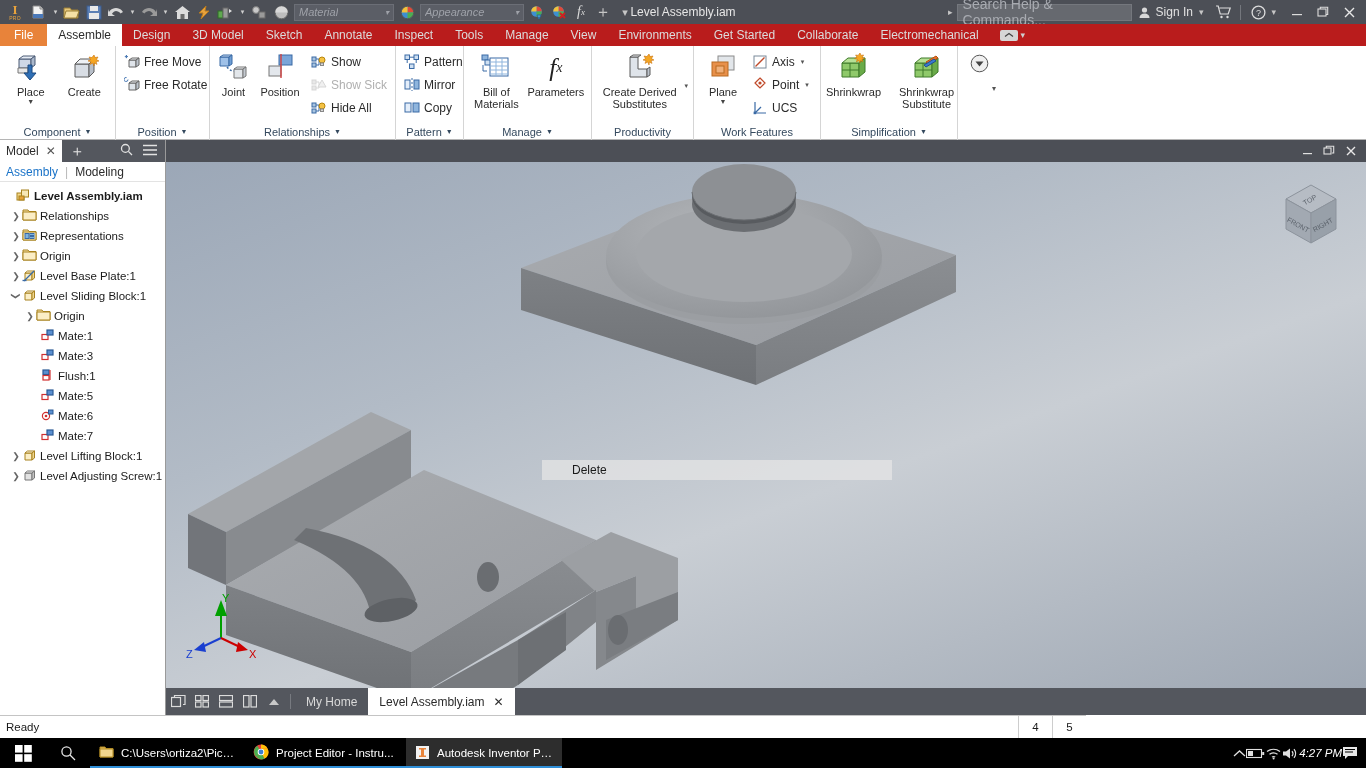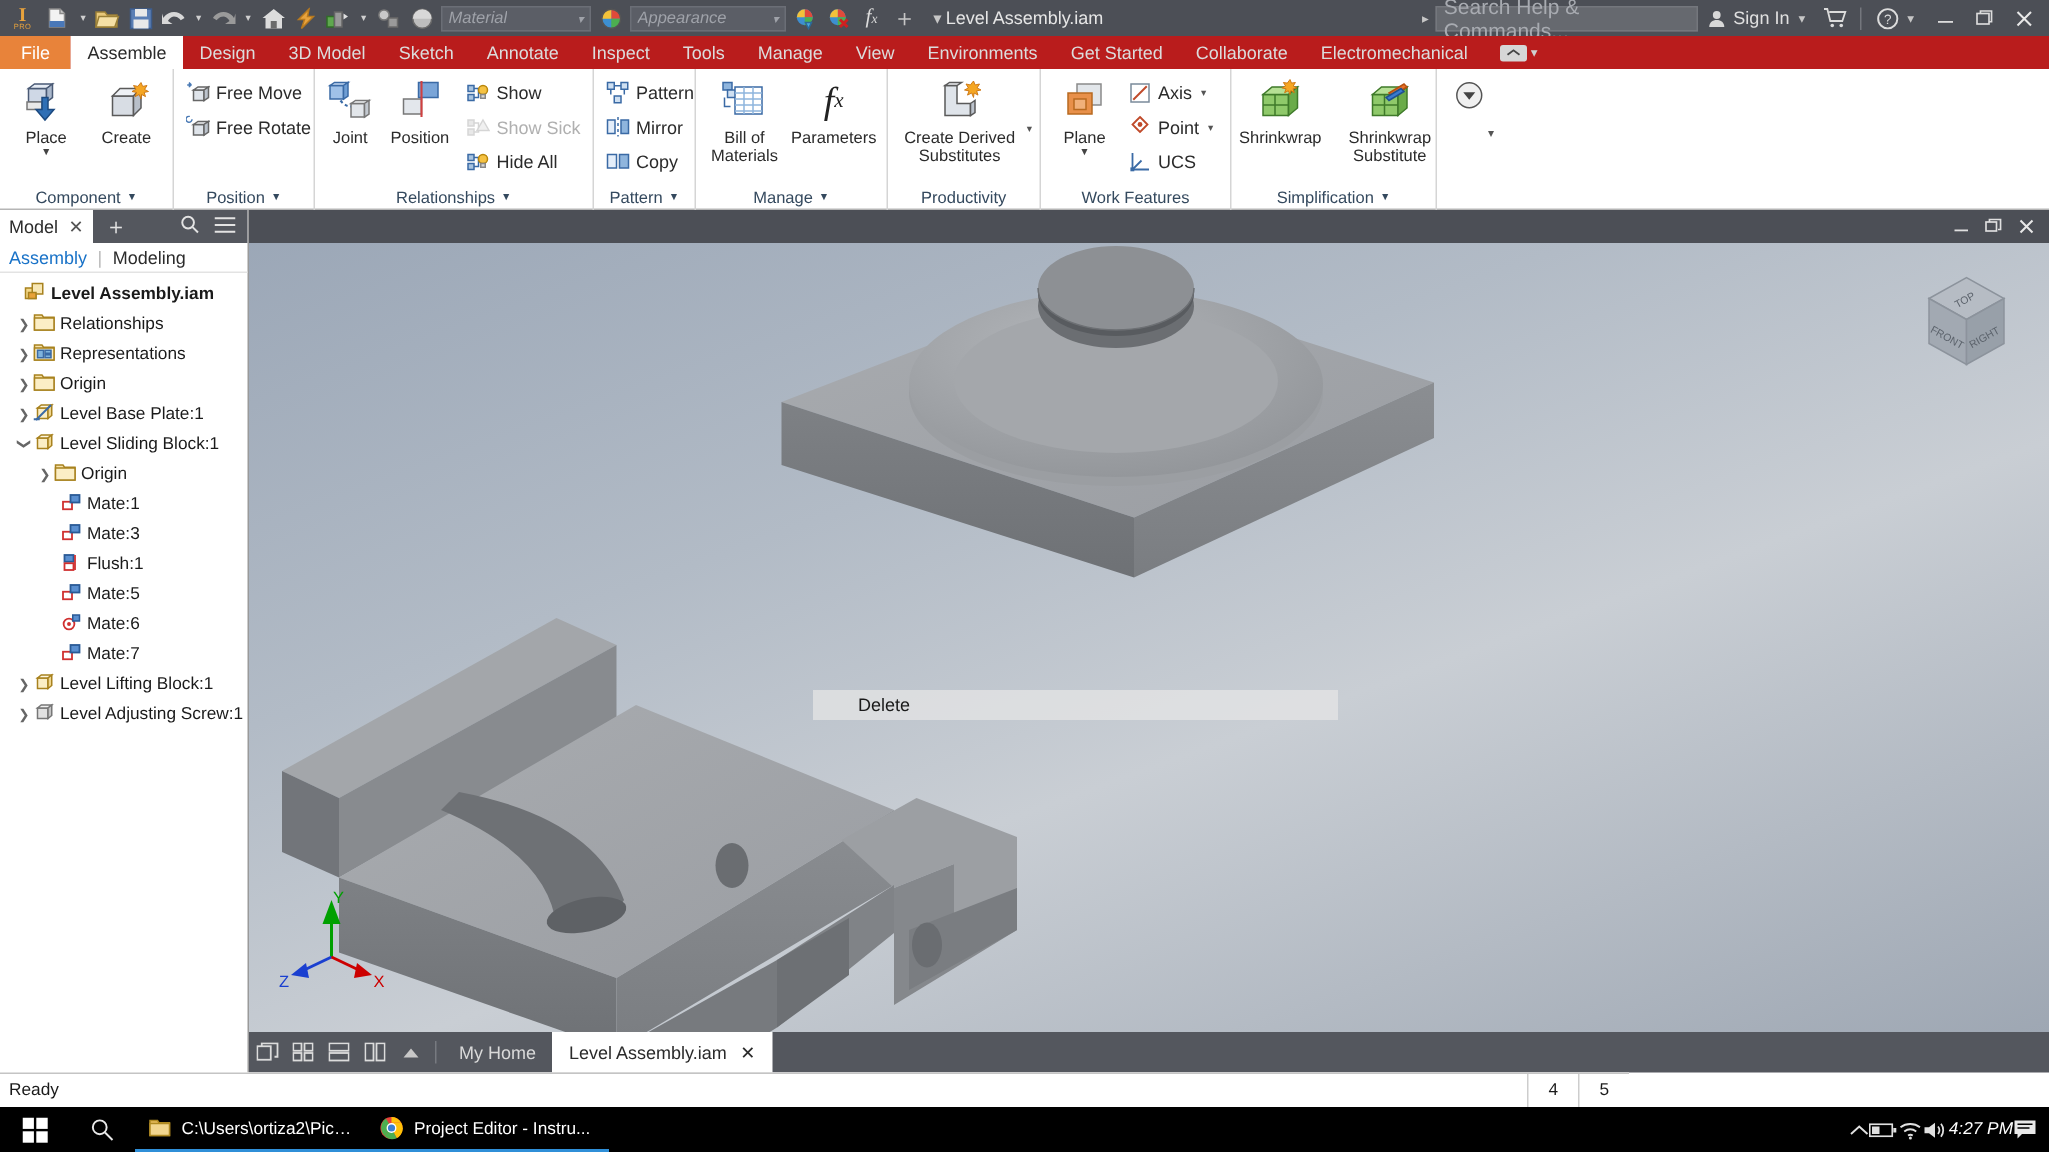--- a/index.html
+++ b/index.html
@@ -1115,20 +1115,29 @@
             <path d="M8 8L4.3 1.7A7.4 7.4 0 0 0 3.2 13L8 8z" fill="#4caf50"></path>
             <path d="M8 8l3.5 6.8A7.4 7.4 0 0 0 14.4 4.3H8z" fill="#ffc107"></path>
             <path d="M8 8l-4.8 5a7.4 7.4 0 0 0 8.3 1.8z" fill="#4caf50"></path>
             <circle cx="8" cy="8" r="3.3" fill="#fff"></circle>
             <circle cx="8" cy="8" r="2.4" fill="#3c7fd0"></circle>
           </svg>
       </span>
       <span class="t">Project Editor - Instru...</span>
     </div>
 
+    <div class="tb-app active" style="width:156px">
+      <span>
+        <svg width="15" height="15" viewBox="0 0 15 15">
+            <rect x="1" y="1" width="13" height="13" fill="#f2f2f2"></rect>
+            <path d="M4 3h7v1.6H9v5.8h2V12H4v-1.6h2V4.6H4z" fill="#e8833a"></path>
+          </svg>
+      </span>
+      <span class="t">Autodesk Inventor Pr...</span>
+    </div>
 
     <div class="tray">
       <span class="ti">
         <svg width="13" height="9" viewBox="0 0 13 9">
             <path d="M1 7L6.5 2L12 7" fill="none" stroke="#e0e0e0" stroke-width="1.3"></path>
           </svg>
       </span>
       <span class="ti">
         <svg width="19" height="11" viewBox="0 0 19 11">
             <rect x="0.5" y="1.5" width="15" height="8" fill="none" stroke="#e0e0e0" stroke-width="1.1"></rect>

